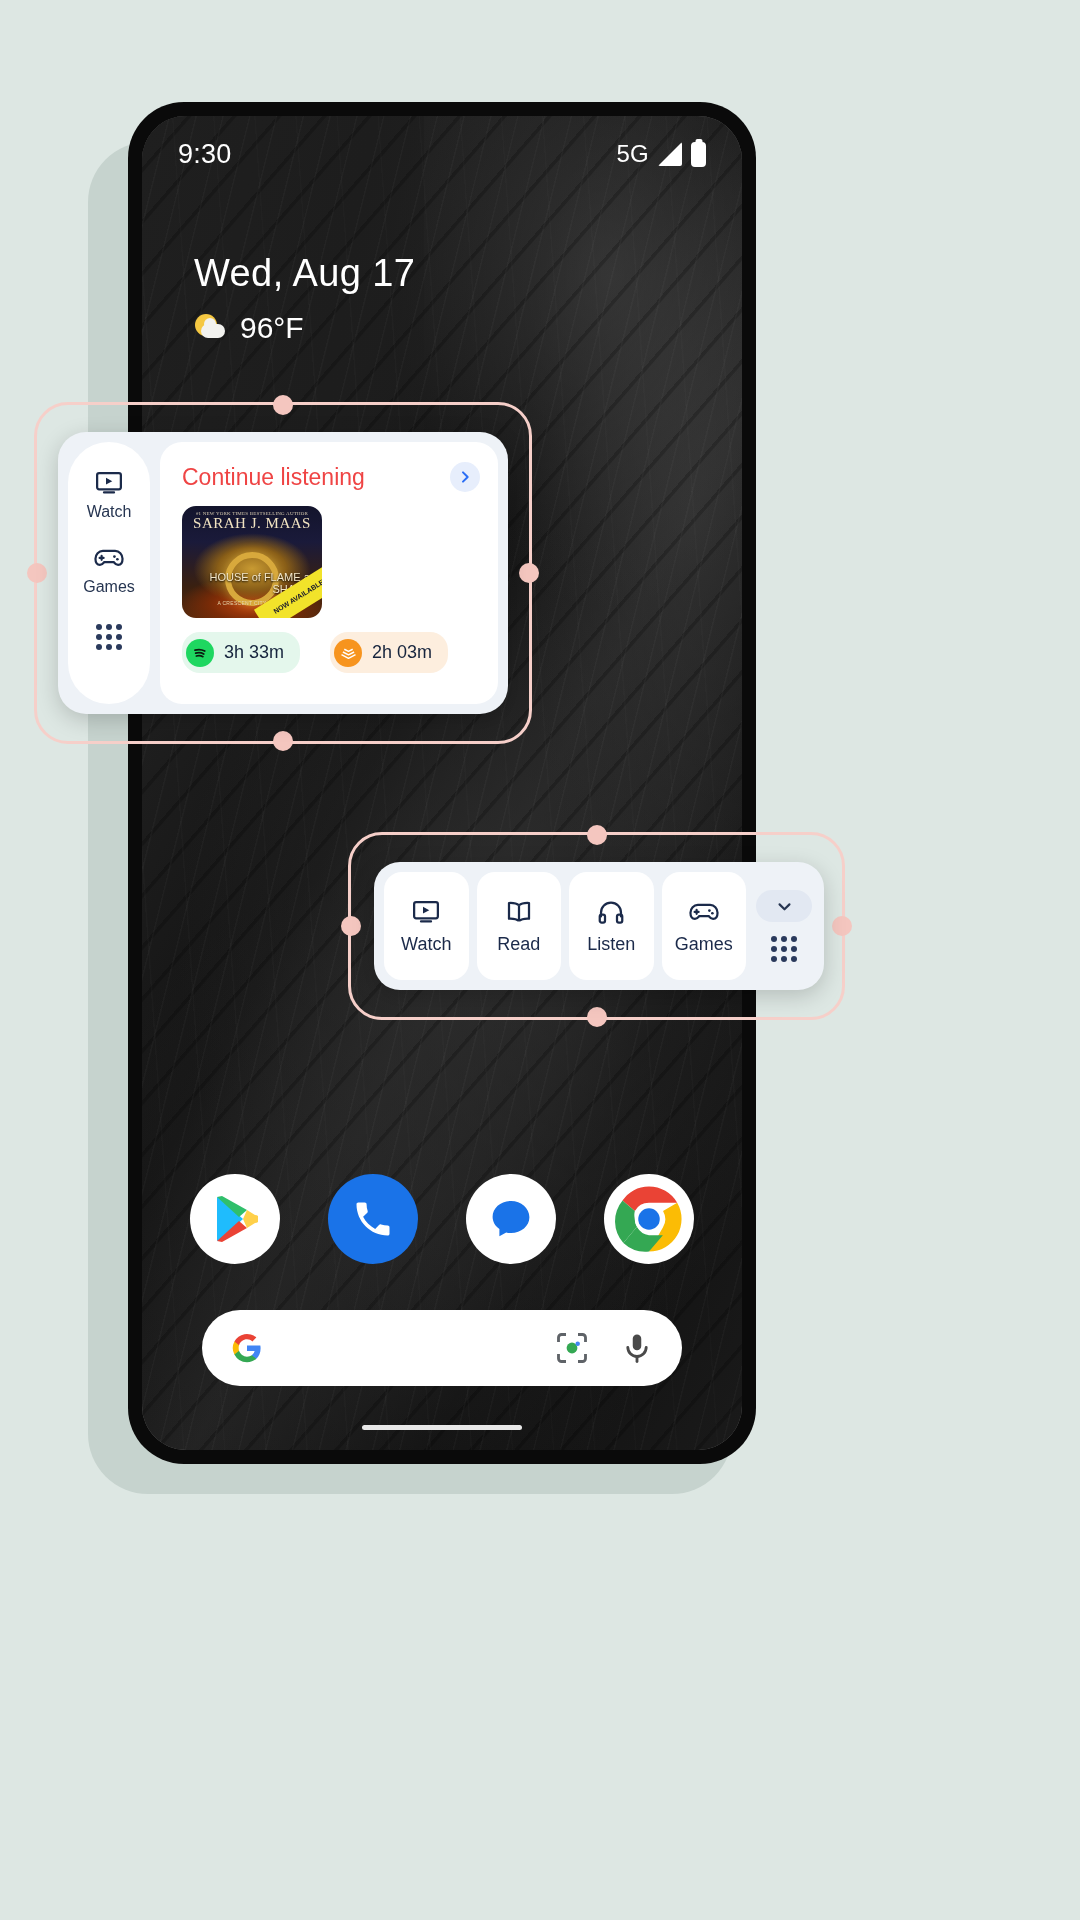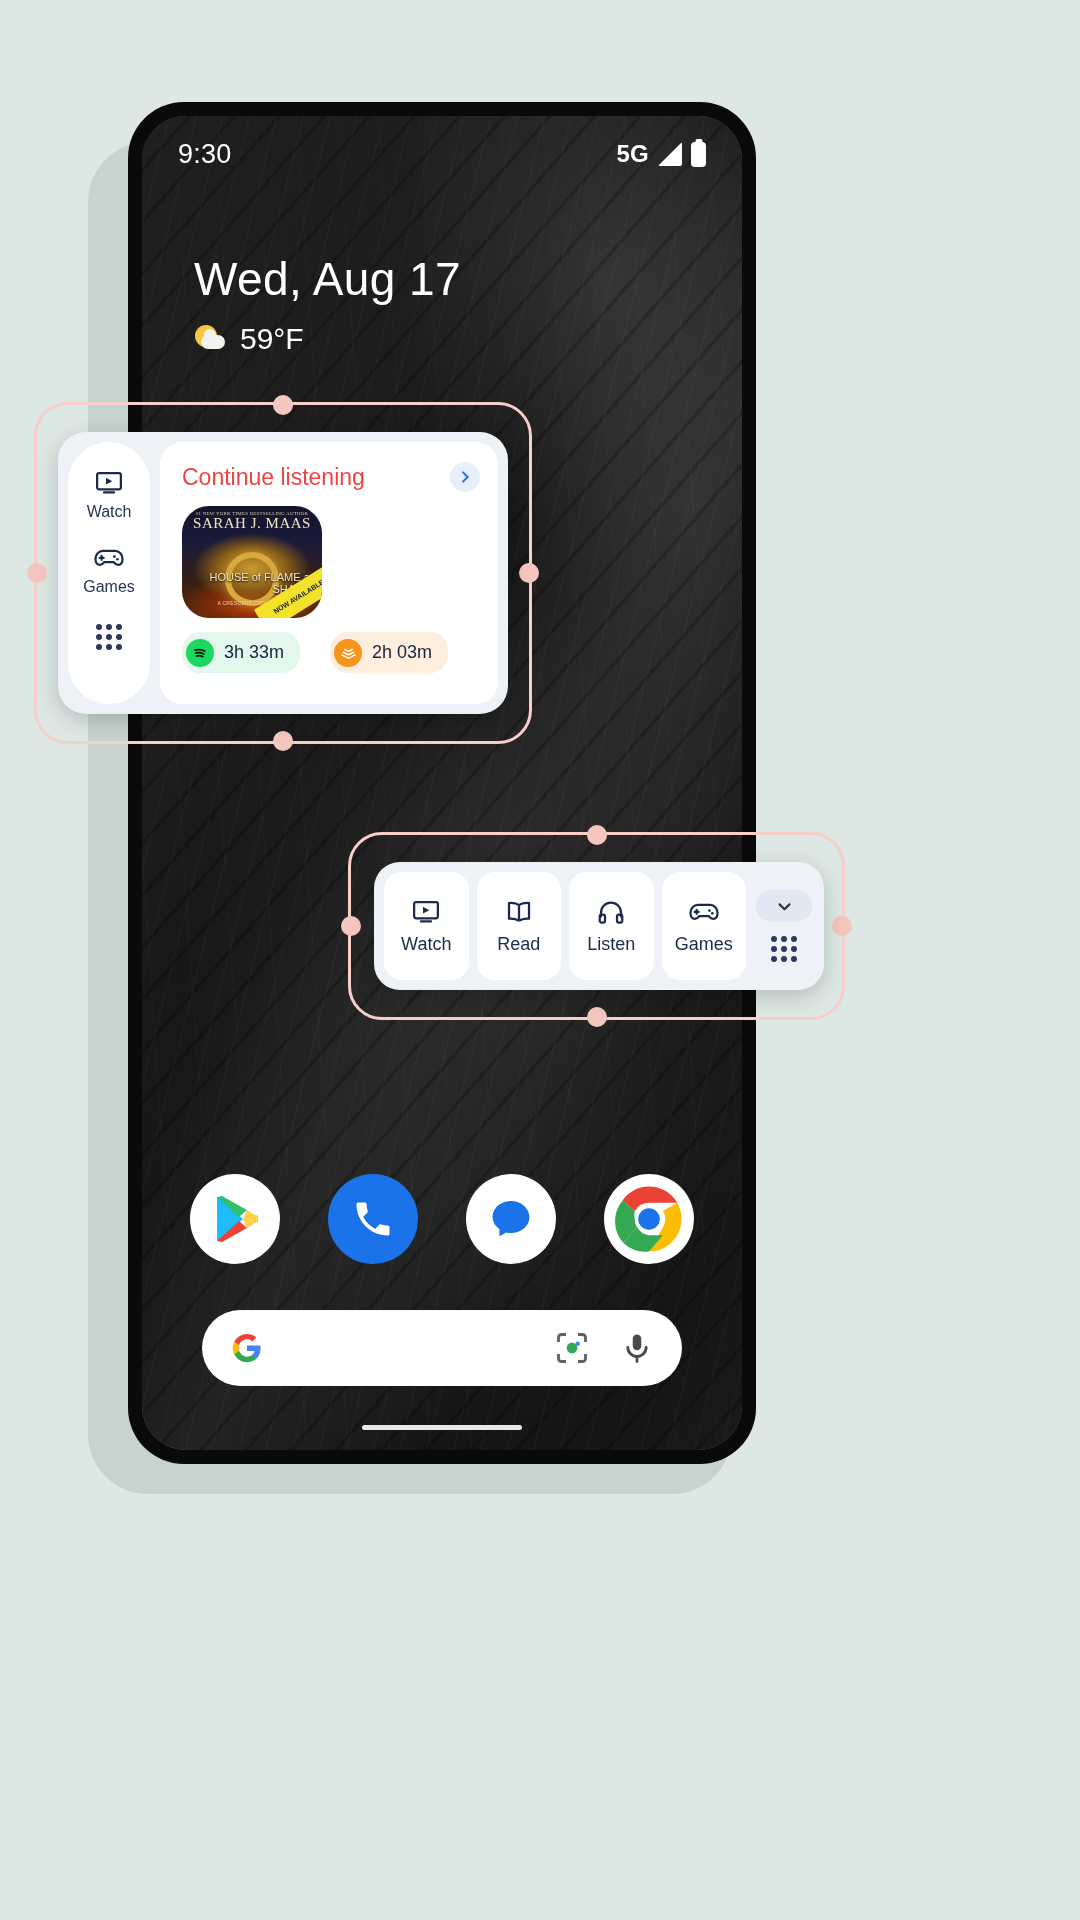--- a/index.html
+++ b/index.html
@@ -79,21 +79,21 @@
   .status-bar {
     position: absolute; left: 0; right: 0; top: 0;
     height: 76px;
     display: flex; align-items: center; justify-content: space-between;
     padding: 0 36px;
     color: #fff;
     z-index: 6;
   }
   .status-time { font-size: 27px; font-weight: 500; letter-spacing: .2px; }
   .status-right { display: flex; align-items: center; gap: 9px; }
-  .status-5g { font-size: 24px; font-weight: 700; letter-spacing: .3px; }
+  .status-5g { font-size: 24px; font-weight: 400; letter-spacing: .3px; }
   .sig-tri {
     width: 0; height: 0;
     border-left: 24px solid transparent;
     border-bottom: 24px solid #fff;
     border-radius: 2px;
   }
   .battery {
     width: 15px; height: 25px;
     border: 2.4px solid #fff;
     border-radius: 4px;
@@ -104,21 +104,21 @@
     content:""; position:absolute; top:-5px; left:50%;
     transform: translateX(-50%);
     width: 7px; height: 3px; background:#fff; border-radius: 2px 2px 0 0;
   }
 
   
   .at-a-glance {
     position: absolute; left: 52px; top: 136px; z-index: 5;
     color: #fff;
   }
-  .glance-date { font-size: 46px; font-weight: 400; letter-spacing: .4px; }
+  .glance-date { font-size: 38px; font-weight: 400; letter-spacing: .4px; }
   .glance-weather {
     margin-top: 16px;
     display: flex; align-items: center; gap: 12px;
     font-size: 30px; font-weight: 400;
   }
   .sun-cloud { position: relative; width: 34px; height: 28px; }
   .sun-cloud .sun {
     position: absolute; left: 1px; top: 0;
     width: 22px; height: 22px; border-radius: 50%;
     background: #f5c842;
@@ -283,21 +283,20 @@
     font-size: 13px; font-weight: 700; line-height: 1.05;
     color: #ffd34d; text-shadow: 0 1px 2px rgba(0,0,0,.35);
   }
 
   
   .art-book {
     background:
       radial-gradient(ellipse 58% 44% at 50% 56%, #c89a32 0%, #8a5f18 42%, rgba(60,30,10,0) 72%),
       radial-gradient(ellipse 70% 36% at 50% 88%, #c0450f 0%, #7a2b07 42%, rgba(40,14,4,0) 74%),
       linear-gradient(180deg, #13142c 0%, #1a1a3a 32%, #3a2010 72%, #5a2a0c 100%);
-    border-radius: 27px;
   }
   .art-book .auth {
     position: absolute; top: 5px; left: 0; right: 0;
     text-align: center; color: #f1e3c2;
     font-family: "Liberation Serif", serif;
     font-size: 15px; line-height: 1.0; letter-spacing: .5px;
   }
   .art-book .auth small { display:block; font-size: 5px; letter-spacing: .2px; opacity:.85; }
   .art-book .ring {
     position: absolute; left: 50%; top: 46px;
@@ -409,21 +408,21 @@
         </div>
       </div>
 
       <div class="at-a-glance">
         <div class="glance-date">Wed, Aug 17</div>
         <div class="glance-weather">
           <span class="sun-cloud">
             <span class="sun"></span>
               <span class="cloud"></span>
           </span>
-          <span>59°F</span>
+          <span>96°F</span>
         </div>
       </div>
 
       <div class="dock">
         <div class="dock-icon">
           <svg width="46" height="50" viewBox="0 0 46 50">
             <path d="M5 3 L5 47 L9 45 L31 25 L9 5 Z" fill="#1fbcfd"></path>
             <path d="M5 3 L27 23 L35 16 L10 2 Z" fill="#30bf6b"></path>
             <path d="M5 47 L27 27 L35 34 L10 48 Z" fill="#ea4335"></path>
             <path d="M31 25 L35 16 L43 21 A4 4 0 0 1 43 29 L35 34 Z" fill="#ffd04a"></path>

